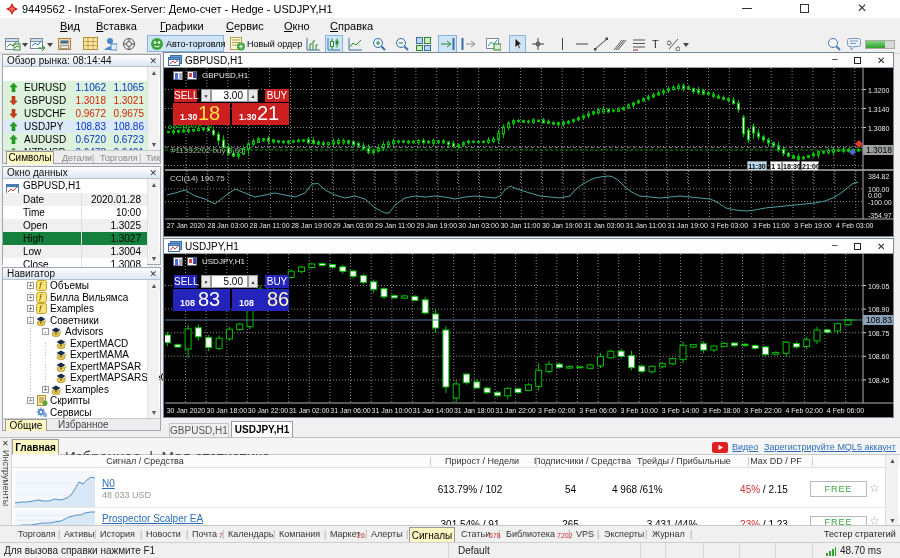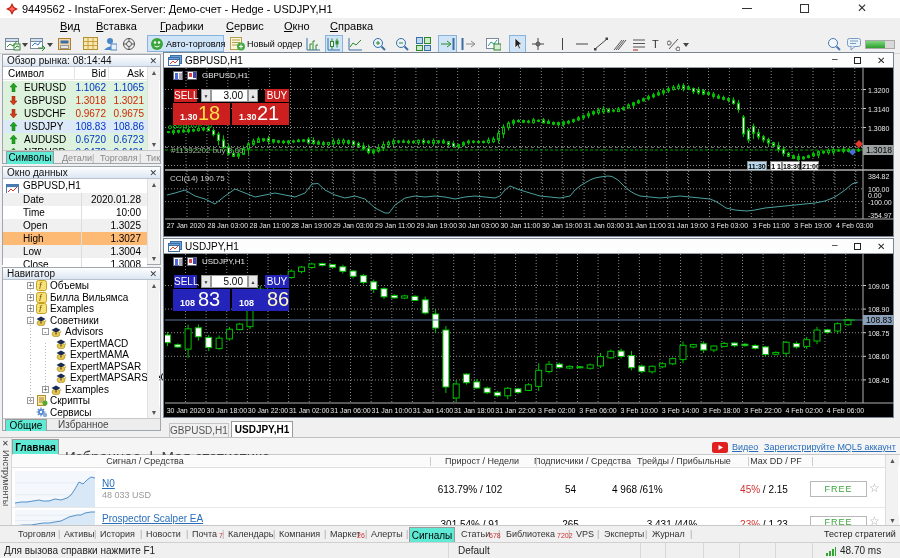--- a/index.html
+++ b/index.html
@@ -15,21 +15,21 @@
 .mwsym{position:absolute;left:21px;color:#000;}
 .mwbid{position:absolute;width:53px;left:50px;text-align:right;}
 .mwask{position:absolute;width:46px;left:95px;text-align:right;}
 .up{color:#0036c8;}
 .dn{color:#d02800;}
 .dwrow{position:absolute;left:0;width:144px;height:13px;font-size:10px;line-height:13px;color:#000;}
 .dwlab{position:absolute;left:20px;}
 .dwval{position:absolute;left:0px;width:138px;text-align:right;}
 .navrow{position:absolute;font-size:10px;color:#000;line-height:10px;white-space:nowrap;}
 .tabbar{position:absolute;font-size:10px;color:#444;}
-.tab-act{position:absolute;background:#5eead4;border:1px solid #9a9a9a;border-bottom:none;color:#000;text-align:center;}
+.tab-act{position:absolute;background:#fef9c3;border:1px solid #9a9a9a;border-bottom:none;color:#000;text-align:center;}
 .wtitle{position:absolute;left:0;right:0;top:0;height:15px;background:#fdfdfd;border-bottom:1px solid #9aa0a6;font-size:10px;color:#000;line-height:15px;}
 .wbtn{position:absolute;top:3px;font-size:10px;color:#222;line-height:10px;}
 .axis{font-size:7px;fill:#e8e8e8;font-family:"Liberation Sans",sans-serif;}
 .bigtab{position:absolute;font-size:10px;color:#555;line-height:13px;}
 </style></head><body>
 <div id="app">
 
 <div class="abs" style="left:0;top:0;width:900px;height:18px;background:#ffffff;">
  <svg class="abs" style="left:6px;top:3px" width="12" height="12" viewBox="0 0 12 12">
    <path d="M6 0 L8 4 L12 6 L8 8 L6 12 L4 8 L0 6 L4 4 Z" fill="#c01810"></path>
@@ -195,27 +195,20 @@
         <rect x="0.5" y="1.5" width="13" height="8" rx="2" fill="#eaf2fa" stroke="#7a9ac0"></rect>
         <path d="M4 9.5 L4 13 L8 9.5" fill="#eaf2fa" stroke="#7a9ac0"></path>
         <path d="M3 4 h8 M3 6.5 h6" stroke="#7a9ac0"></path>
       </svg>
 <div class="abs" style="left:865px;top:6px;width:30px;height:9px;background:#d8d8d8;border:1px solid #aaa;">
         <div style="width:19px;height:7px;background:linear-gradient(#7ed87e,#2f9e2f);"></div>
       </div>
 </div>
 <div class="panel" style="left:2px;top:54px;width:159px;height:110px;">
 <div class="phead">Обзор рынка: 08:14:44<span class="px">✕</span></div>
-<div class="abs" style="left:0;top:12px;width:157px;height:13px;border-bottom:1px solid #e4e4e4;font-size:10px;color:#000;">
-        <span class="abs" style="left:5px;top:1px;">Символ</span>
-        <span class="abs" style="left:50px;top:1px;width:53px;text-align:right;">Bid</span>
-        <span class="abs" style="left:95px;top:1px;width:46px;text-align:right;">Ask</span>
-        <span class="abs" style="left:71px;top:0;width:1px;height:13px;background:#e4e4e4;"></span>
-        <span class="abs" style="left:105px;top:0;width:1px;height:13px;background:#e4e4e4;"></span>
-      </div>
 <div class="mwrow" style="top:26px;background:#ddf2dd;">
         <svg class="abs" style="left:6px;top:2px" width="9" height="9" viewBox="0 0 9 9">
           <path d="M4.5 0 L8 4 H6 V9 H3 V4 H1 Z" fill="#1fa51f" stroke="#0a700a" stroke-width="0.5"></path>
         </svg>
         <span class="mwsym">EURUSD</span>
         <span class="mwbid up">1.1062</span>
         <span class="mwask up">1.1065</span>
       </div>
 <div class="mwrow" style="top:39px;background:#ddf2dd;">
         <svg class="abs" style="left:6px;top:2px" width="9" height="9" viewBox="0 0 9 9">
@@ -286,21 +279,21 @@
 <div class="dwrow" style="top:39px;background:#ffffff;">
         <span class="dwlab">Time</span>
         <span class="dwval">10:00</span>
         <span class="abs" style="left:78px;top:0;width:1px;height:13px;background:#ddd;"></span>
       </div>
 <div class="dwrow" style="top:52px;background:#f0f0f0;">
         <span class="dwlab">Open</span>
         <span class="dwval">1.3025</span>
         <span class="abs" style="left:78px;top:0;width:1px;height:13px;background:#ddd;"></span>
       </div>
-<div class="dwrow" style="top:65px;background:#fdba74;">
+<div class="dwrow" style="top:65px;background:#15803d;">
         <span class="dwlab">High</span>
         <span class="dwval">1.3027</span>
         <span class="abs" style="left:78px;top:0;width:1px;height:13px;background:#ddd;"></span>
       </div>
 <div class="dwrow" style="top:78px;background:#f0f0f0;">
         <span class="dwlab">Low</span>
         <span class="dwval">1.3004</span>
         <span class="abs" style="left:78px;top:0;width:1px;height:13px;background:#ddd;"></span>
       </div>
 <div class="dwrow" style="top:91px;background:#ffffff;">

